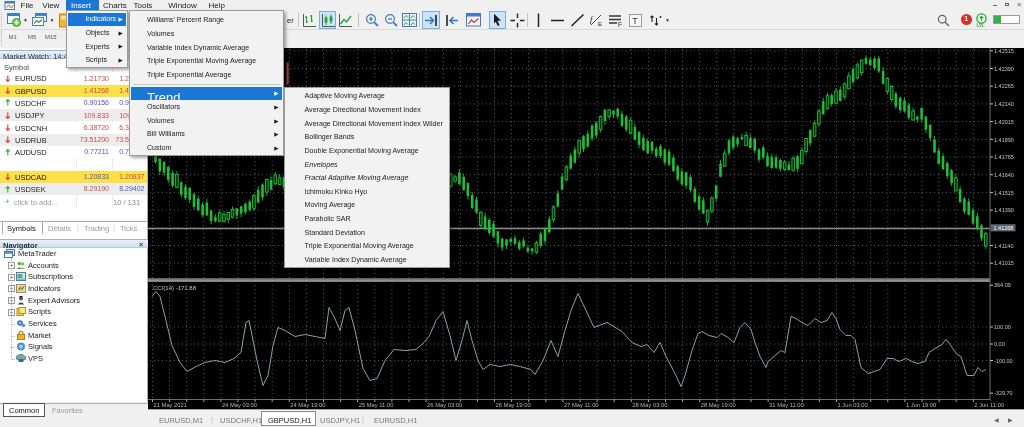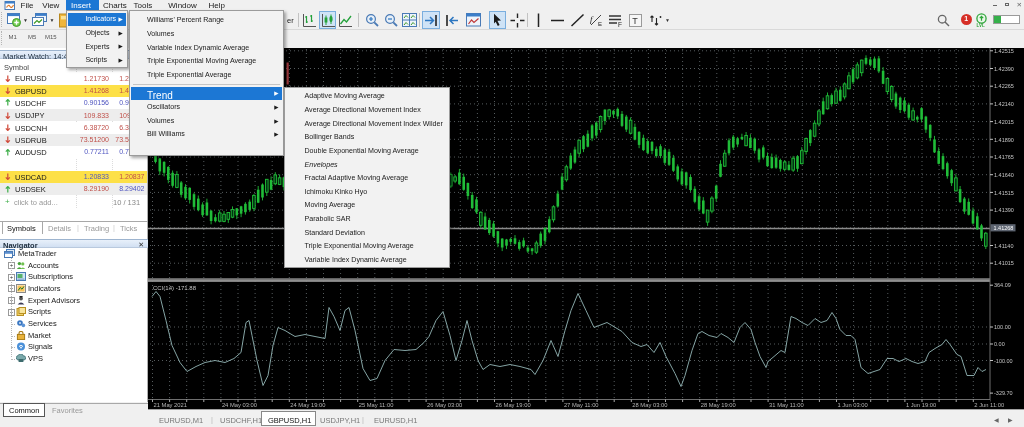--- a/index.html
+++ b/index.html
@@ -940,33 +940,37 @@
       <span style="position:absolute;left:16px;top:2.8px;font-size:7.1px;color:#1a1a1a;white-space:nowrap">Variable Index Dynamic Average</span>
     </div>
 <div style="position:absolute;left:1px;right:1px;top:43.95px;height:13.65px;">
       <span style="position:absolute;left:16px;top:2.8px;font-size:7.1px;color:#1a1a1a;white-space:nowrap">Triple Exponential Moving Average</span>
     </div>
 <div style="position:absolute;left:1px;right:1px;top:57.60px;height:13.65px;">
       <span style="position:absolute;left:16px;top:2.8px;font-size:7.1px;color:#1a1a1a;white-space:nowrap">Triple Exponential Average</span>
     </div>
 <div style="position:absolute;left:3px;right:3px;top:73.45px;height:1px;background:#c5c5c5"></div>
 <div style="position:absolute;left:1px;right:1px;top:76.25px;height:13.65px;background:#1c77d4;">
-      <span style="position:absolute;left:16px;top:2.8px;font-size:10px;color:#fff;white-space:nowrap">Trend</span>
+      <span style="position:absolute;left:16px;top:2.8px;font-size:13px;color:#fff;white-space:nowrap">Trend</span>
       <span style="position:absolute;right:3.5px;top:3.6px;font-size:5.5px;color:#fff">▶</span>
     </div>
 <div style="position:absolute;left:1px;right:1px;top:89.90px;height:13.65px;">
       <span style="position:absolute;left:16px;top:2.8px;font-size:7.1px;color:#1a1a1a;white-space:nowrap">Oscillators</span>
       <span style="position:absolute;right:3.5px;top:3.6px;font-size:5.5px;color:#1a1a1a">▶</span>
     </div>
 <div style="position:absolute;left:1px;right:1px;top:103.55px;height:13.65px;">
       <span style="position:absolute;left:16px;top:2.8px;font-size:7.1px;color:#1a1a1a;white-space:nowrap">Volumes</span>
       <span style="position:absolute;right:3.5px;top:3.6px;font-size:5.5px;color:#1a1a1a">▶</span>
     </div>
 <div style="position:absolute;left:1px;right:1px;top:117.20px;height:13.65px;">
       <span style="position:absolute;left:16px;top:2.8px;font-size:7.1px;color:#1a1a1a;white-space:nowrap">Bill Williams</span>
+      <span style="position:absolute;right:3.5px;top:3.6px;font-size:5.5px;color:#1a1a1a">▶</span>
+    </div>
+<div style="position:absolute;left:1px;right:1px;top:130.85px;height:13.65px;">
+      <span style="position:absolute;left:16px;top:2.8px;font-size:7.1px;color:#1a1a1a;white-space:nowrap">Custom</span>
       <span style="position:absolute;right:3.5px;top:3.6px;font-size:5.5px;color:#1a1a1a">▶</span>
     </div>
 </div>
 <div class="menu" style="left:283.5px;top:86.5px;width:166px;height:181.5px">
 <div style="position:absolute;left:1px;right:1px;top:2.00px;height:13.65px;">
       <span style="position:absolute;left:19px;top:2.8px;font-size:7.1px;color:#1a1a1a;white-space:nowrap">Adaptive Moving Average</span>
     </div>
 <div style="position:absolute;left:1px;right:1px;top:15.65px;height:13.65px;">
       <span style="position:absolute;left:19px;top:2.8px;font-size:7.1px;color:#1a1a1a;white-space:nowrap">Average Directional Movement Index</span>
     </div>
@@ -975,21 +979,21 @@
     </div>
 <div style="position:absolute;left:1px;right:1px;top:42.95px;height:13.65px;">
       <span style="position:absolute;left:19px;top:2.8px;font-size:7.1px;color:#1a1a1a;white-space:nowrap">Bollinger Bands</span>
     </div>
 <div style="position:absolute;left:1px;right:1px;top:56.60px;height:13.65px;">
       <span style="position:absolute;left:19px;top:2.8px;font-size:7.1px;color:#1a1a1a;white-space:nowrap">Double Exponential Moving Average</span>
     </div>
 <div style="position:absolute;left:1px;right:1px;top:70.25px;height:13.65px;font-style:italic;">
       <span style="position:absolute;left:19px;top:2.8px;font-size:7.1px;color:#1a1a1a;white-space:nowrap">Envelopes</span>
     </div>
-<div style="position:absolute;left:1px;right:1px;top:83.90px;height:13.65px;">
+<div style="position:absolute;left:1px;right:1px;top:83.90px;height:13.65px;font-style:italic;">
       <span style="position:absolute;left:19px;top:2.8px;font-size:7.1px;color:#1a1a1a;white-space:nowrap">Fractal Adaptive Moving Average</span>
     </div>
 <div style="position:absolute;left:1px;right:1px;top:97.55px;height:13.65px;">
       <span style="position:absolute;left:19px;top:2.8px;font-size:7.1px;color:#1a1a1a;white-space:nowrap">Ichimoku Kinko Hyo</span>
     </div>
 <div style="position:absolute;left:1px;right:1px;top:111.20px;height:13.65px;">
       <span style="position:absolute;left:19px;top:2.8px;font-size:7.1px;color:#1a1a1a;white-space:nowrap">Moving Average</span>
     </div>
 <div style="position:absolute;left:1px;right:1px;top:124.85px;height:13.65px;">
       <span style="position:absolute;left:19px;top:2.8px;font-size:7.1px;color:#1a1a1a;white-space:nowrap">Parabolic SAR</span>

